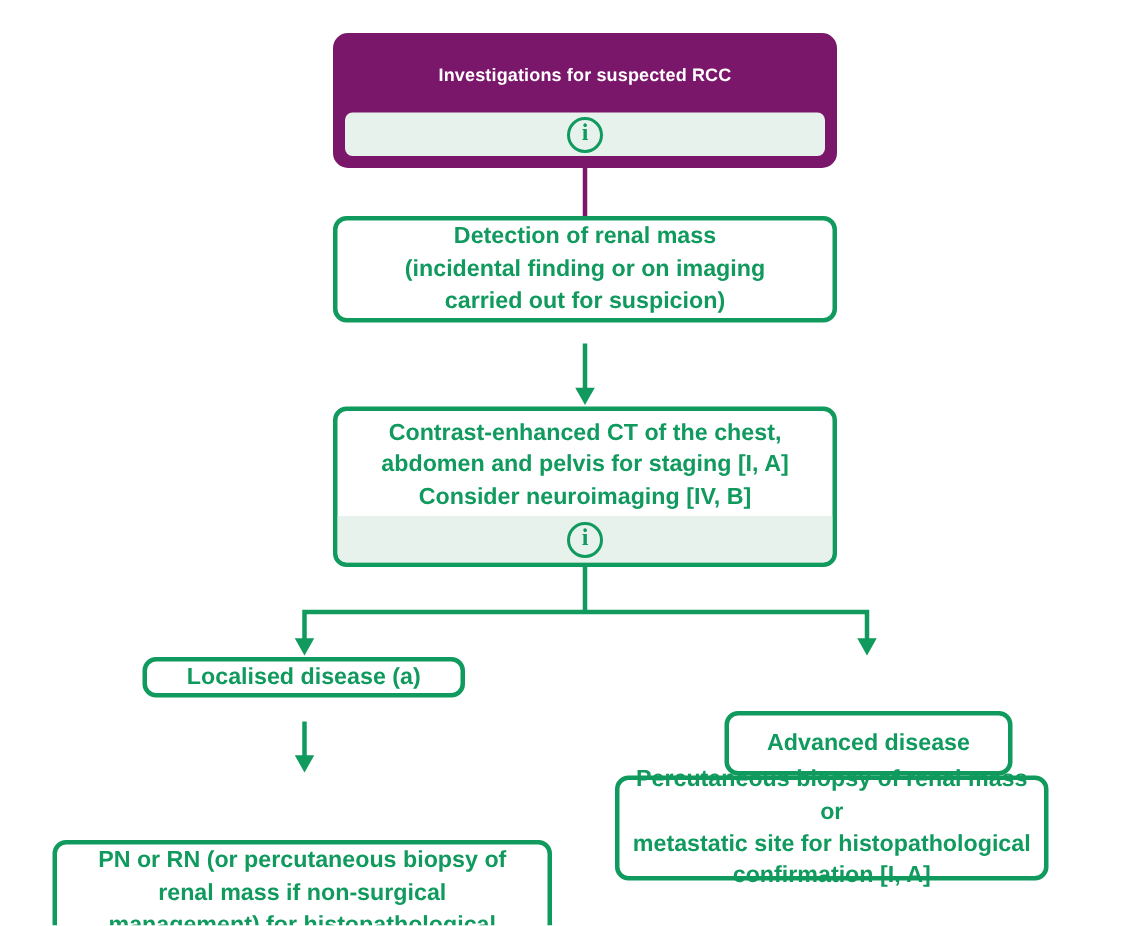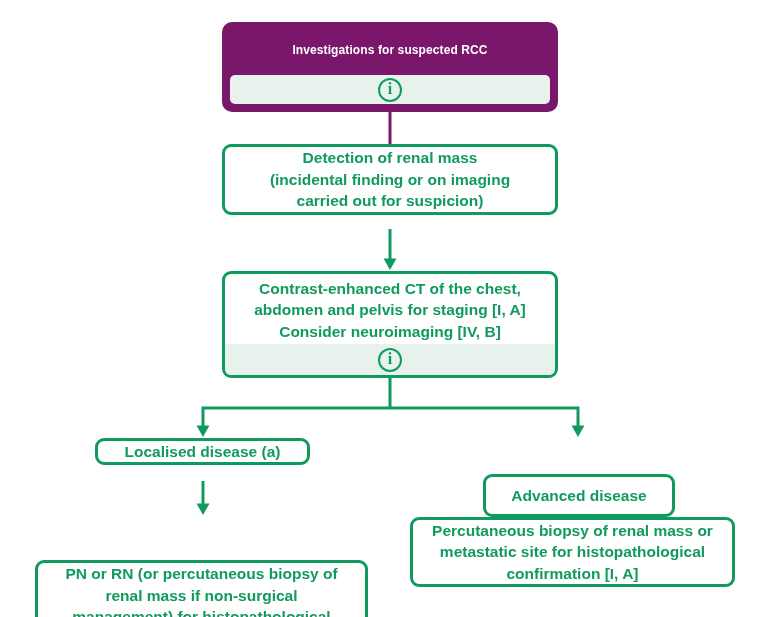--- a/index.html
+++ b/index.html
@@ -155,17 +155,17 @@
   </div>
 
   <div class="node" style="left:483px; top:438px; width:192px; height:43px;margin-top:36px;">
     <span>Advanced disease</span>
   </div>
 
   <div class="node" style="left:35px; top:516px; width:333px; height:92px;margin-top:44px;">
     <span>PN or RN (or percutaneous biopsy of<br>renal mass if non-surgical<br>management) for histopathological<br>confirmation [I, A]</span>
   </div>
 
-  <div class="node" style="left:410px; top:517px; width:325px; height:70px;">
+  <div class="node" style="left:410px; top:517px; width:289px; height:70px;">
     <span>Percutaneous biopsy of renal mass or<br>metastatic site for histopathological<br>confirmation [I, A]</span>
   </div>
 
 </div>
 
 </body></html>

